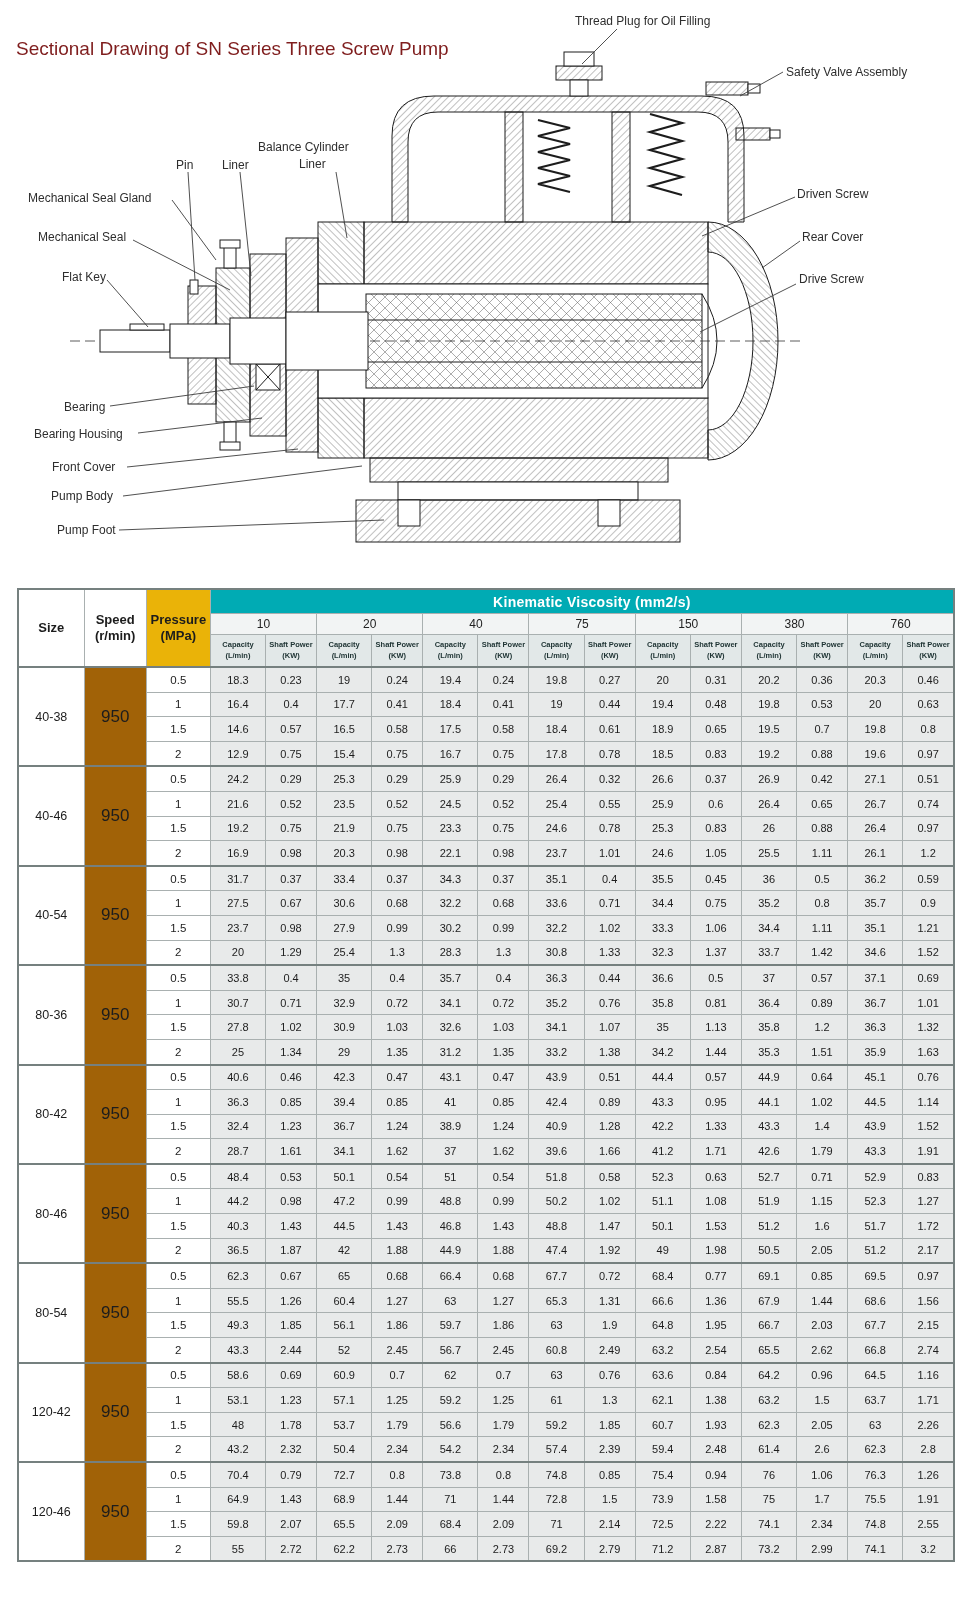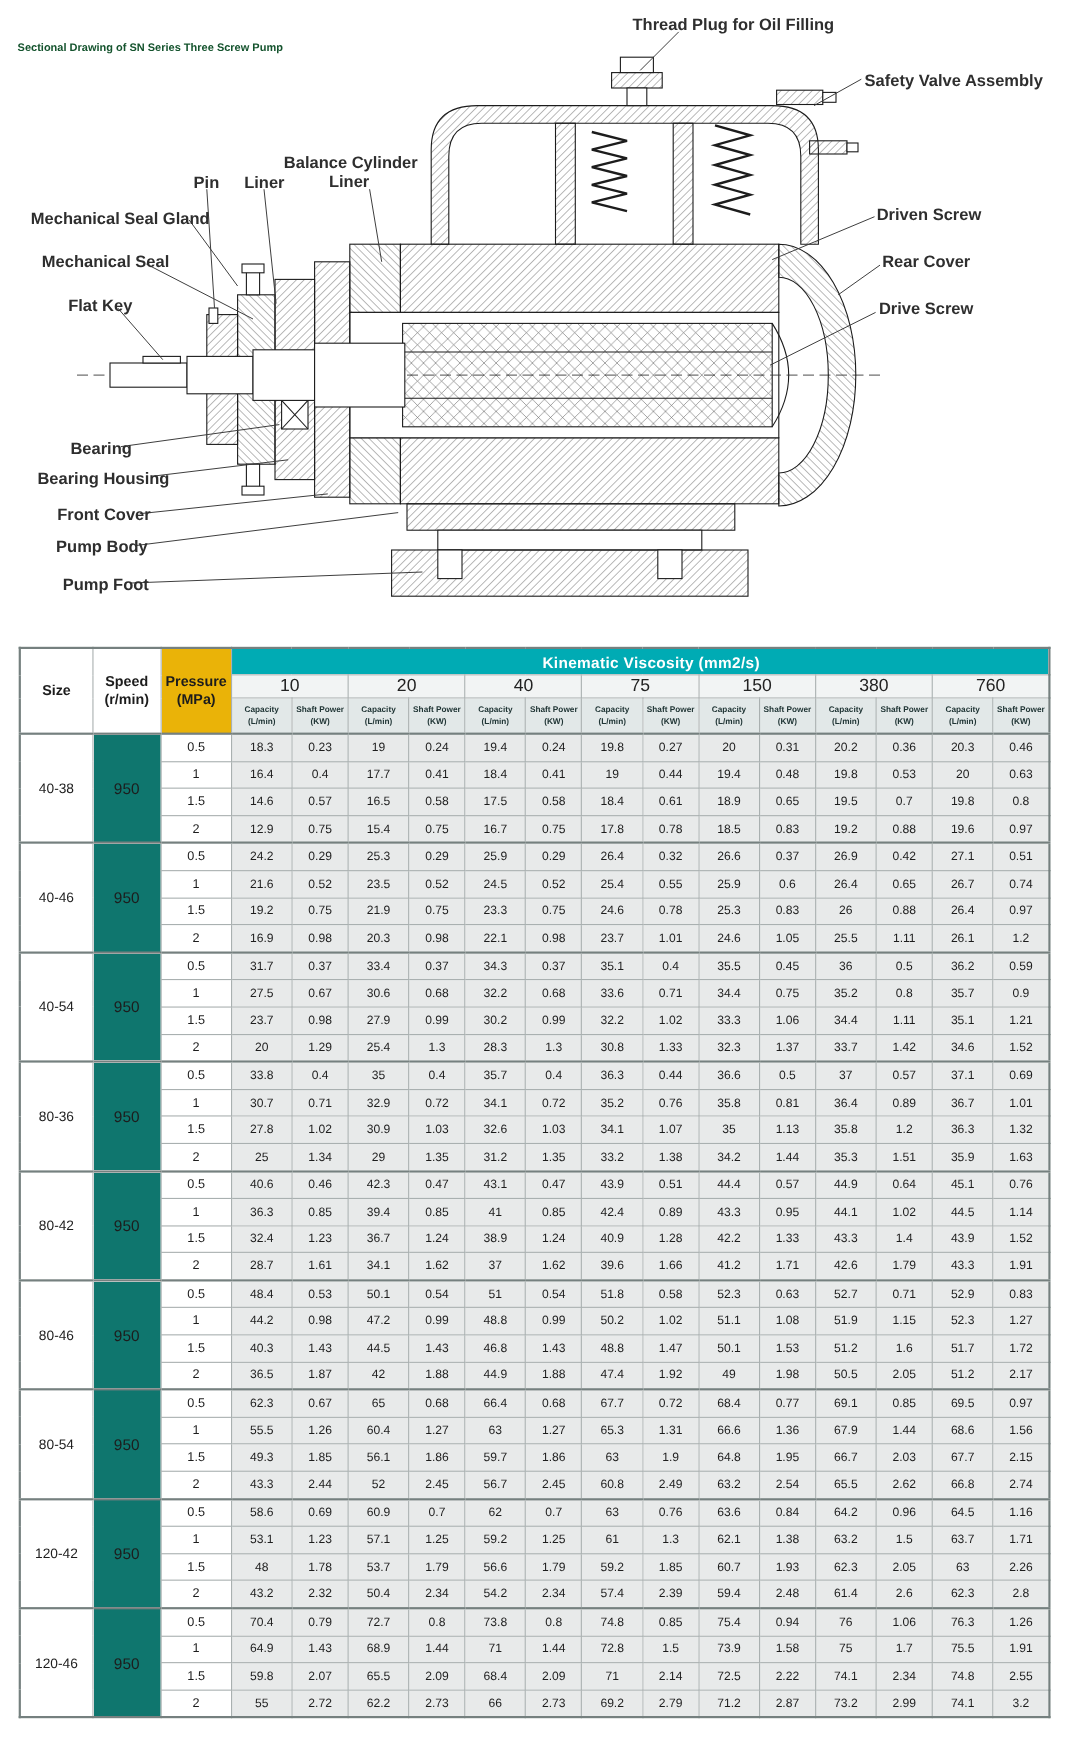--- a/index.html
+++ b/index.html
@@ -1,35 +1,35 @@
 <!DOCTYPE html>
 <html><head>
 <meta charset="utf-8">
 <style>
   html,body{margin:0;padding:0;background:#fff;}
   body{width:972px;height:1600px;position:relative;font-family:"Liberation Sans",sans-serif;overflow:hidden;}
 
   
   .drawing-section{position:absolute;left:0;top:0;width:972px;height:578px;}
-  .d-title{position:absolute;color:#14532d;font-weight:bold;font-size:10px;white-space:nowrap;}
-  .d-label{position:absolute;font-size:15px;color:#2e2e2e;white-space:nowrap;font-weight:bold;}
+  .d-title{position:absolute;color:#7f1d1d;font-weight:normal;font-size:19px;white-space:nowrap;}
+  .d-label{position:absolute;font-size:12px;color:#2e2e2e;white-space:nowrap;}
   svg.draw{position:absolute;left:0;top:0;}
 
   
   .table-wrap{position:absolute;left:17px;top:588px;width:938px;}
   table{border-collapse:collapse;width:100%;table-layout:fixed;border:2px solid #75807f;}
   th,td{border:1px solid #a9b0b0;text-align:center;vertical-align:middle;padding:0;overflow:hidden;}
   .h-band{background:#00abb4;color:#fff;font-size:14px;font-weight:bold;height:23px;letter-spacing:.3px;padding-left:20px;}
   .h-fixed{background:#fff;font-size:13px;font-weight:bold;white-space:pre-line;line-height:1.25;color:#1c1c1c;}
   .h-press{background:#eab308;}
-  .h-visc{background:#f2f4f4;font-weight:normal;font-size:16px;height:20px;color:#222;}
+  .h-visc{background:#f2f4f4;font-weight:normal;font-size:12px;height:20px;color:#222;}
   .h-sub{background:#e2e8e8;font-weight:bold;font-size:7.5px;white-space:pre-line;line-height:1.35;height:31px;color:#203535;}
   tbody td{font-size:11px;height:23.6px;color:#1d1d1d;}
   .c-size{background:#fff;font-size:12.5px;}
-  .c-speed{background:#0f766e;font-size:14px;}
+  .c-speed{background:#a16207;font-size:17px;}
   .c-press{background:#fff;font-size:11.5px;}
   .c-val{background:#e8eaea;}
   tbody tr.group-start td{border-top:2px solid #75807f;}
 </style>
 </head>
 <body>
 
 <div class="drawing-section">
 
   <svg class="draw" width="972" height="578" viewBox="0 0 972 578">

